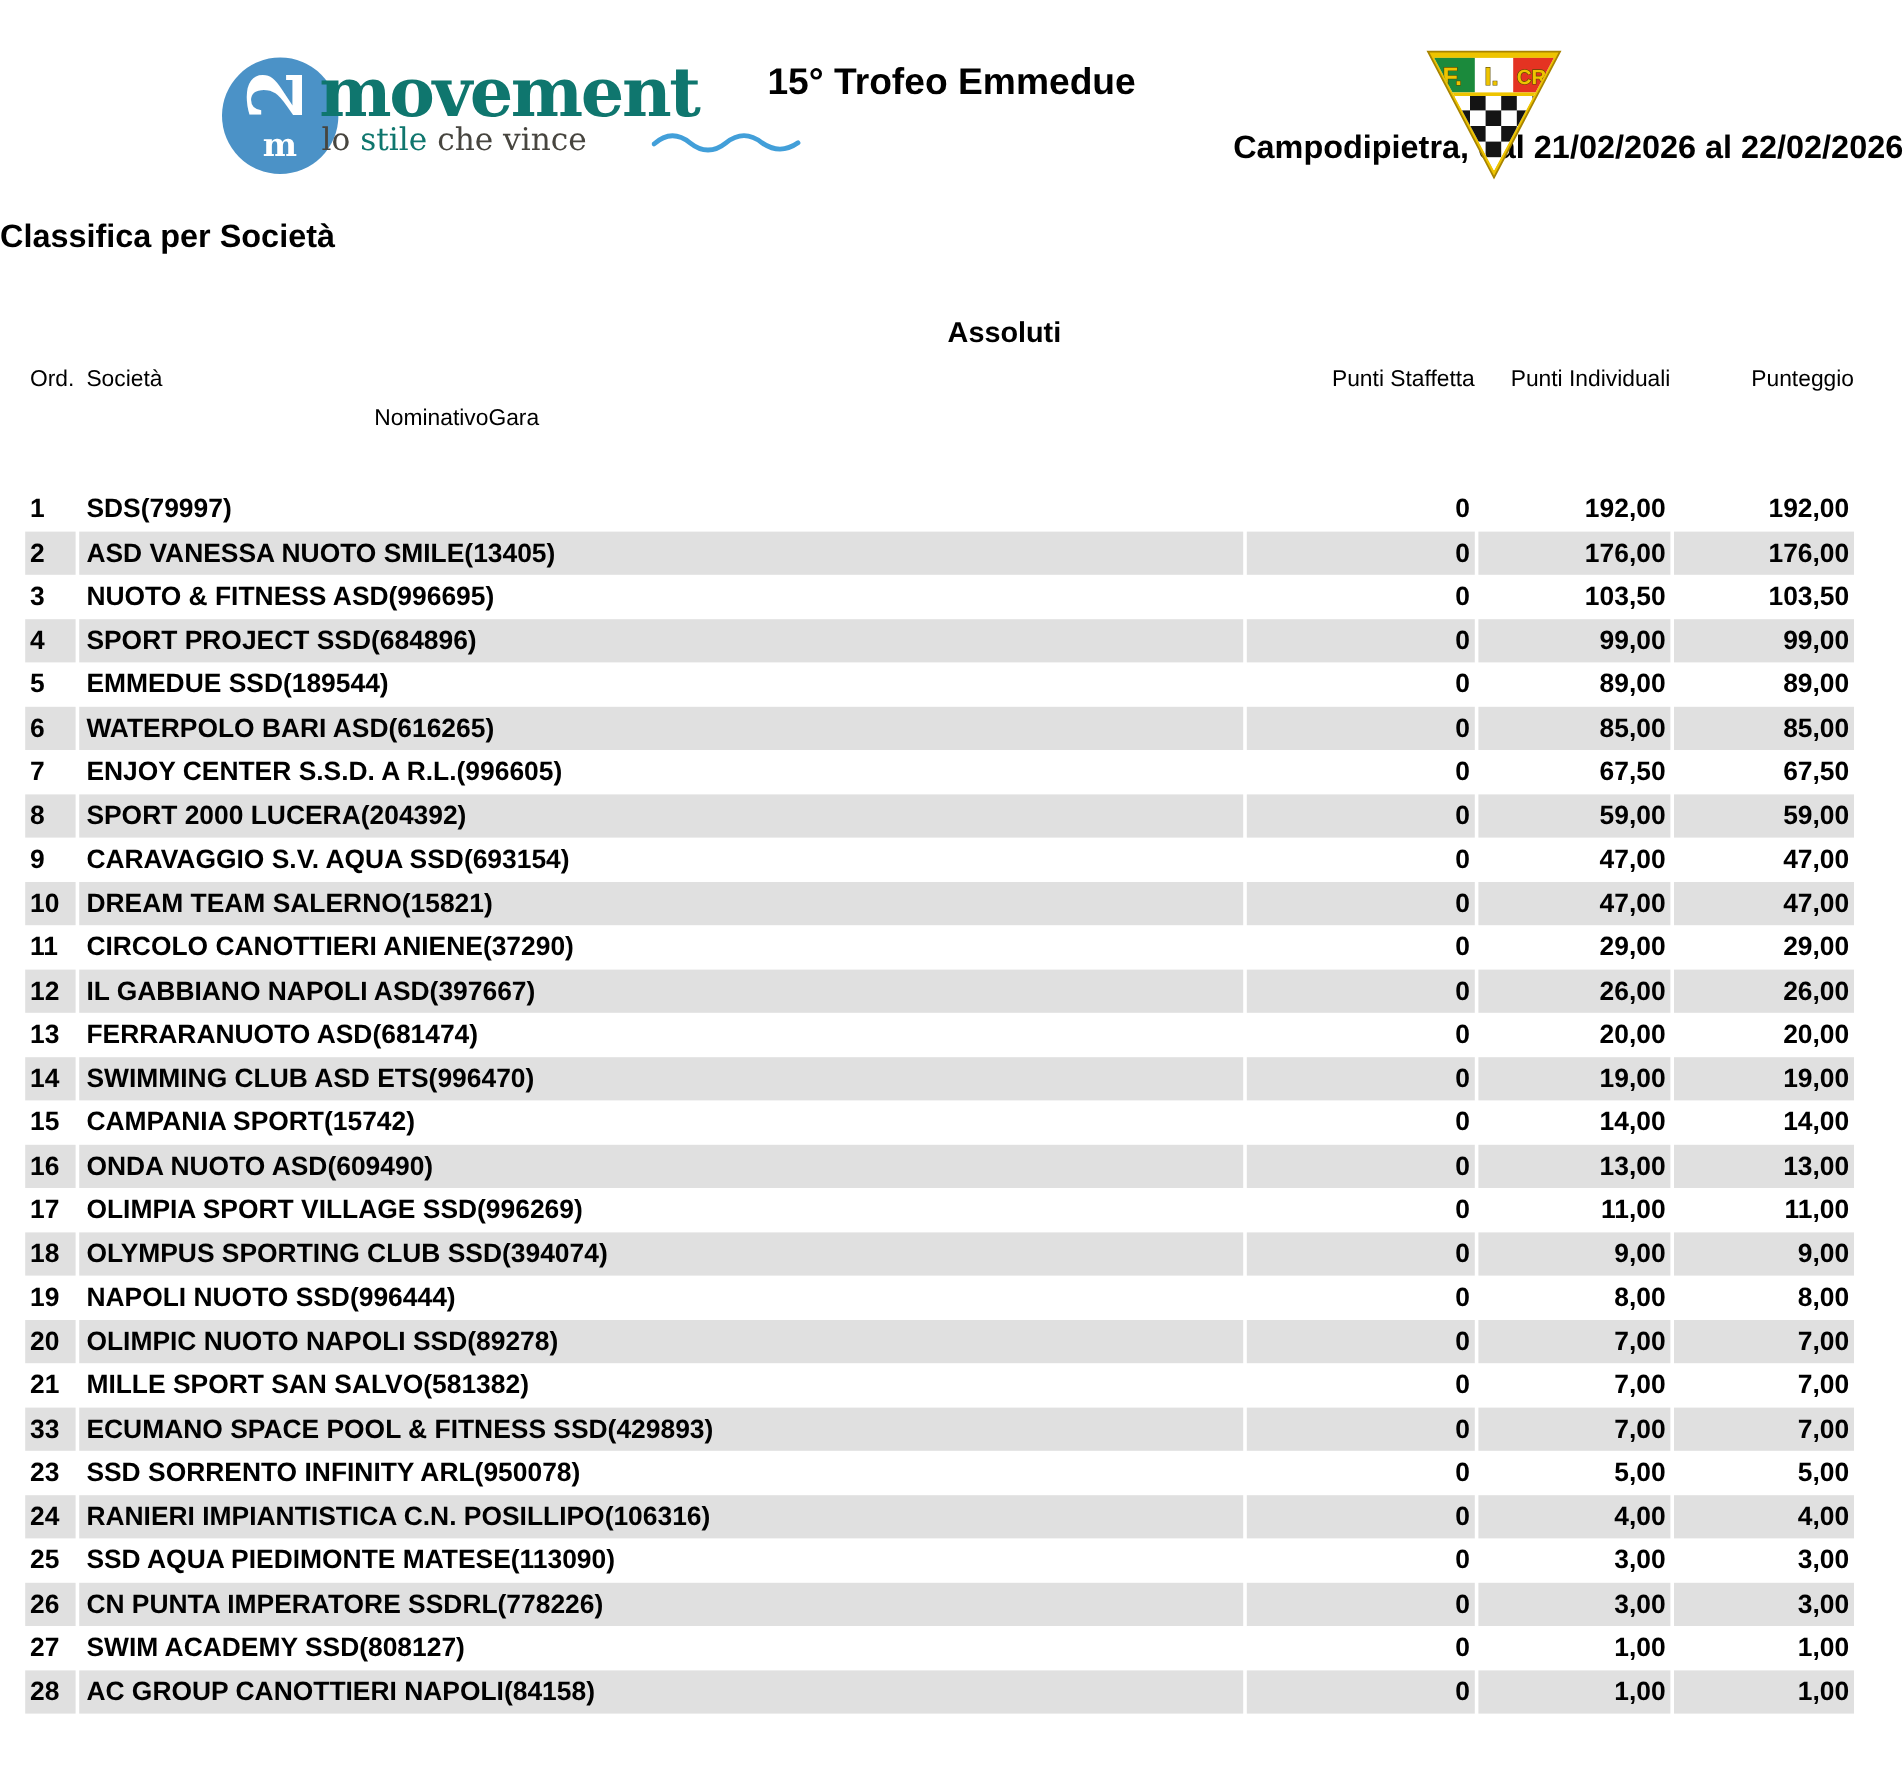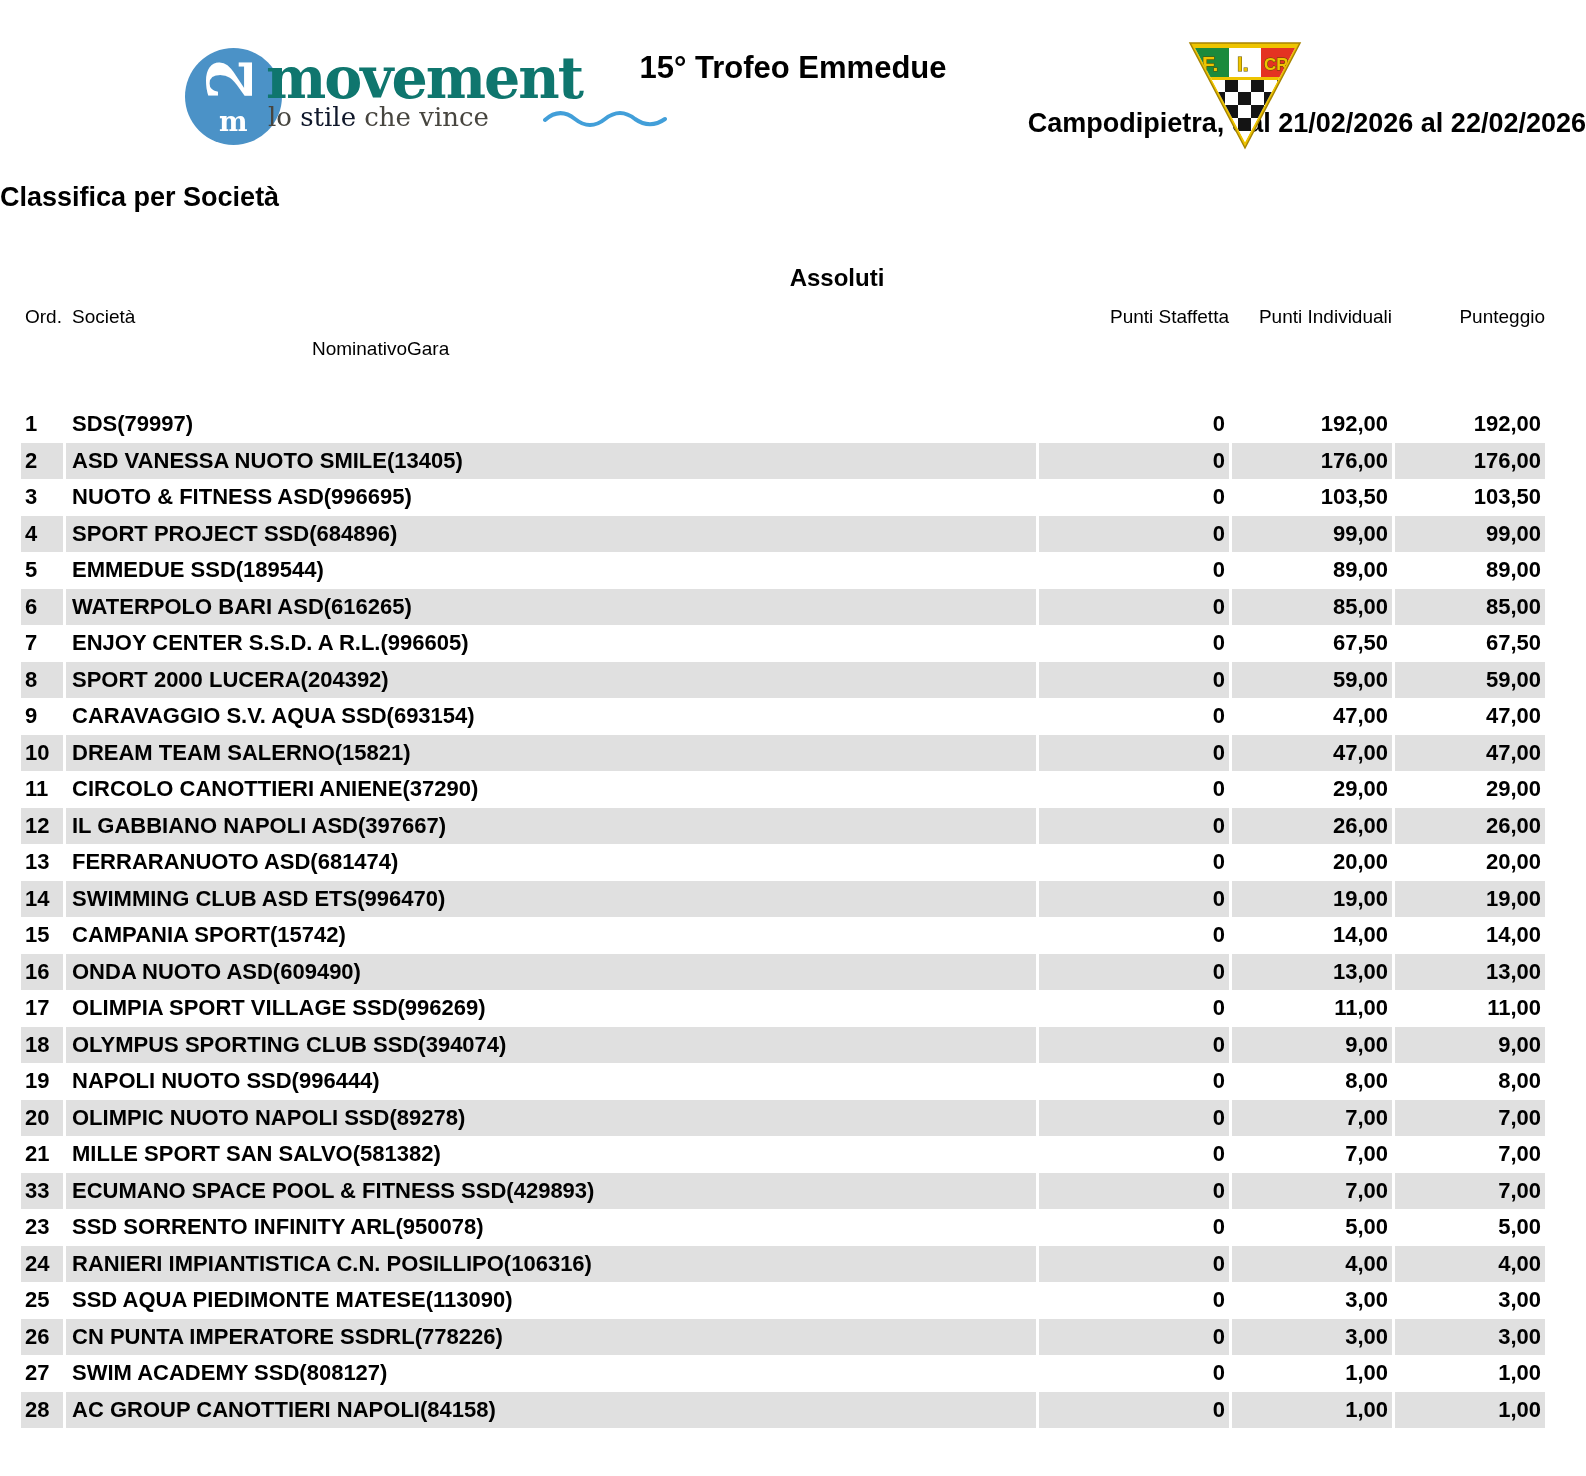--- a/index.html
+++ b/index.html
@@ -33,21 +33,21 @@
   .wordmark {
     position:absolute; left:266px; top:44px;
     font-family:"DejaVu Serif", serif; font-weight:bold;
     font-size:57px; letter-spacing:-2px; color:#0f766e;
   }
   .tagline {
     position:absolute; left:268px; top:102px;
     font-family:"DejaVu Serif", serif;
     font-size:26px; color:#47453f;
   }
-  .tagline .blue { color:#0f172a; }
+  .tagline .blue { color:#0f766e; }
   .wave { position:absolute; left:543px; top:108px; }
 
   .event-title {
     position:absolute; top:50px; left:0; width:100%;
     text-align:center; font-size:31px; font-weight:bold;
   }
   .event-subtitle {
     position:absolute; top:108px; left:0; width:100%;
     text-align:right; font-size:27px; font-weight:bold;
   }

